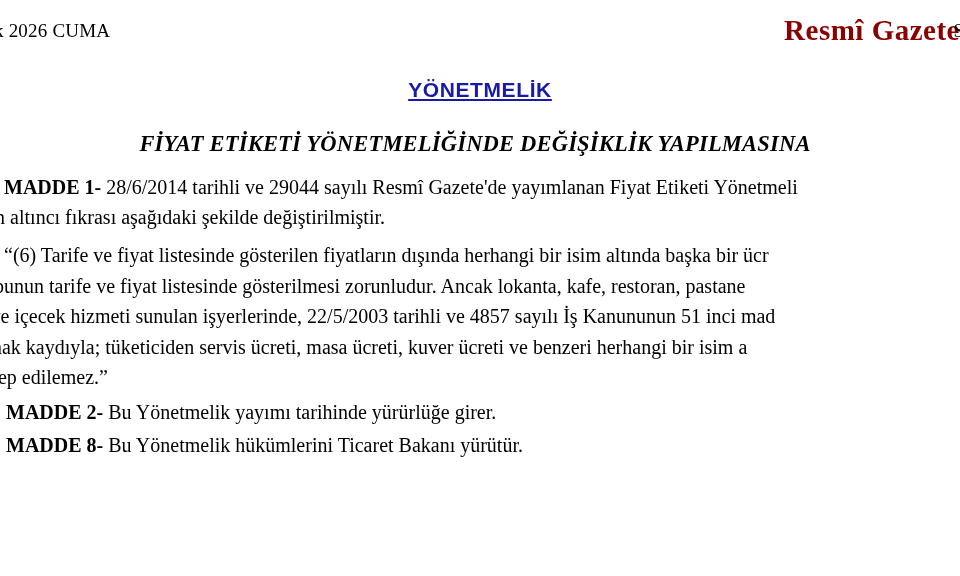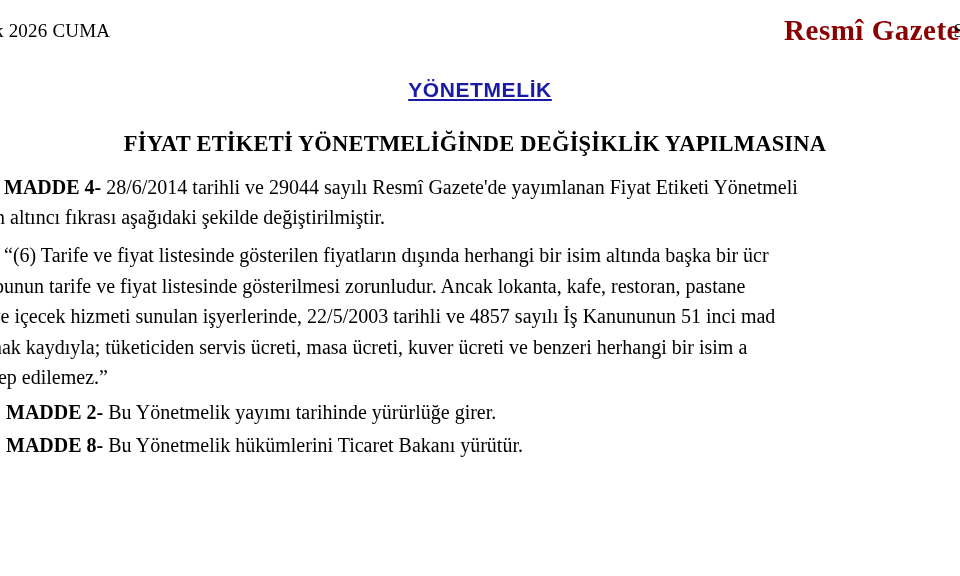--- a/index.html
+++ b/index.html
@@ -75,20 +75,21 @@
     text-decoration: underline;
     text-underline-offset: 2px;
   }
   .doc-title {
     margin-top: 20px;
     text-align: center;
     font-weight: bold;
     font-size: 22.5px;
     line-height: 1.45;
     letter-spacing: 0.2px;
+    font-style: italic;
   }
   .para {
     margin-top: 12px;
     font-size: 20px;
     line-height: 1.42;
     text-align: justify;
     white-space: nowrap;
   }
   .para.first-line {
     margin-left: -6px;
@@ -127,21 +128,21 @@
   <div class="section-heading">YÖNETMELİK</div>
 
   <div class="doc-body">
 
 
     <div class="doc-title">
       <div>FİYAT ETİKETİ YÖNETMELİĞİNDE DEĞİŞİKLİK YAPILMASINA</div>
     </div>
 
     <div class="para first-line">
-      <span class="madde indent-first">MADDE 4-</span><span> 28/6/2014 tarihli ve 29044 sayılı Resmî Gazete'de yayımlanan Fiyat Etiketi Yönetmeli</span>
+      <span class="madde indent-first">MADDE 1-</span><span> 28/6/2014 tarihli ve 29044 sayılı Resmî Gazete'de yayımlanan Fiyat Etiketi Yönetmeli</span>
     </div>
     <div class="para cont">inin altıncı fıkrası aşağıdaki şekilde değiştirilmiştir.</div>
 
     <div class="para quote-line" style="margin-top:10px; margin-left:4px;">“(6) Tarife ve fiyat listesinde gösterilen fiyatların dışında herhangi bir isim altında başka bir ücr</div>
     <div class="para quote-line" style="margin-left:-16px;">, bunun tarife ve fiyat listesinde gösterilmesi zorunludur. Ancak lokanta, kafe, restoran, pastane</div>
     <div class="para quote-line" style="margin-left:-20px;">t ve içecek hizmeti sunulan işyerlerinde, 22/5/2003 tarihli ve 4857 sayılı İş Kanununun 51 inci mad</div>
     <div class="para quote-line" style="margin-left:-28px;">almak kaydıyla; tüketiciden servis ücreti, masa ücreti, kuver ücreti ve benzeri herhangi bir isim a</div>
     <div class="para quote-line" style="margin-left:-22px;">talep edilemez.”</div>
 
     <div class="madde-row">

